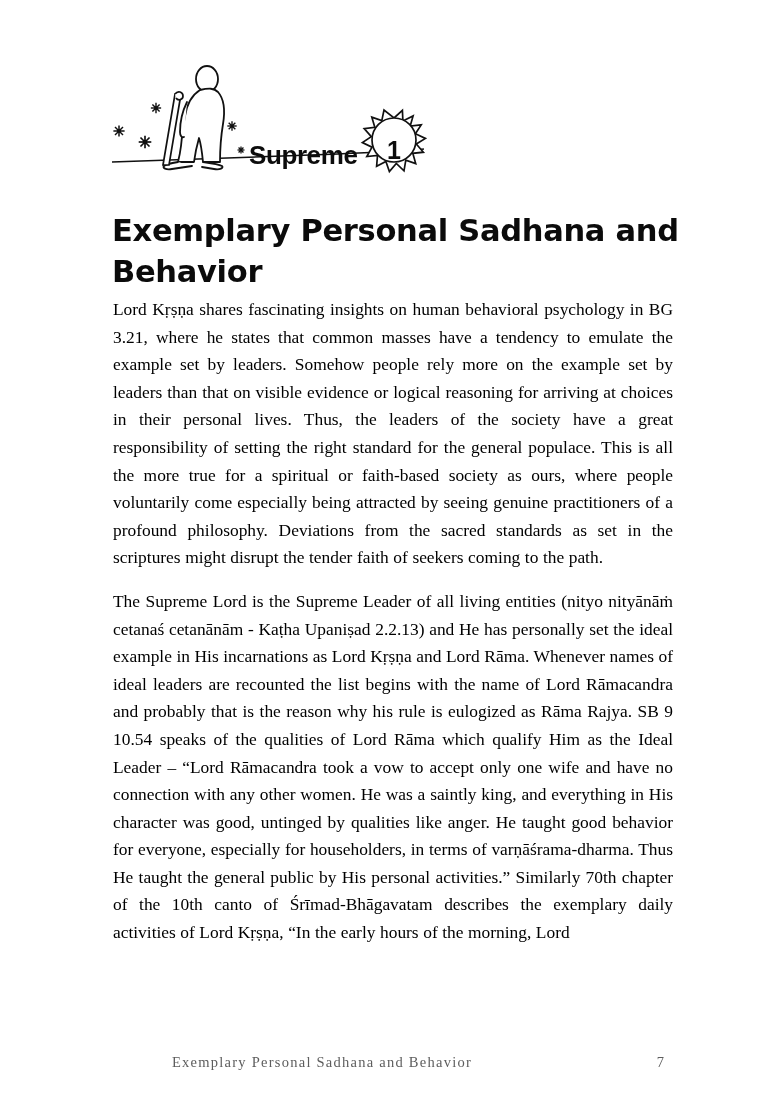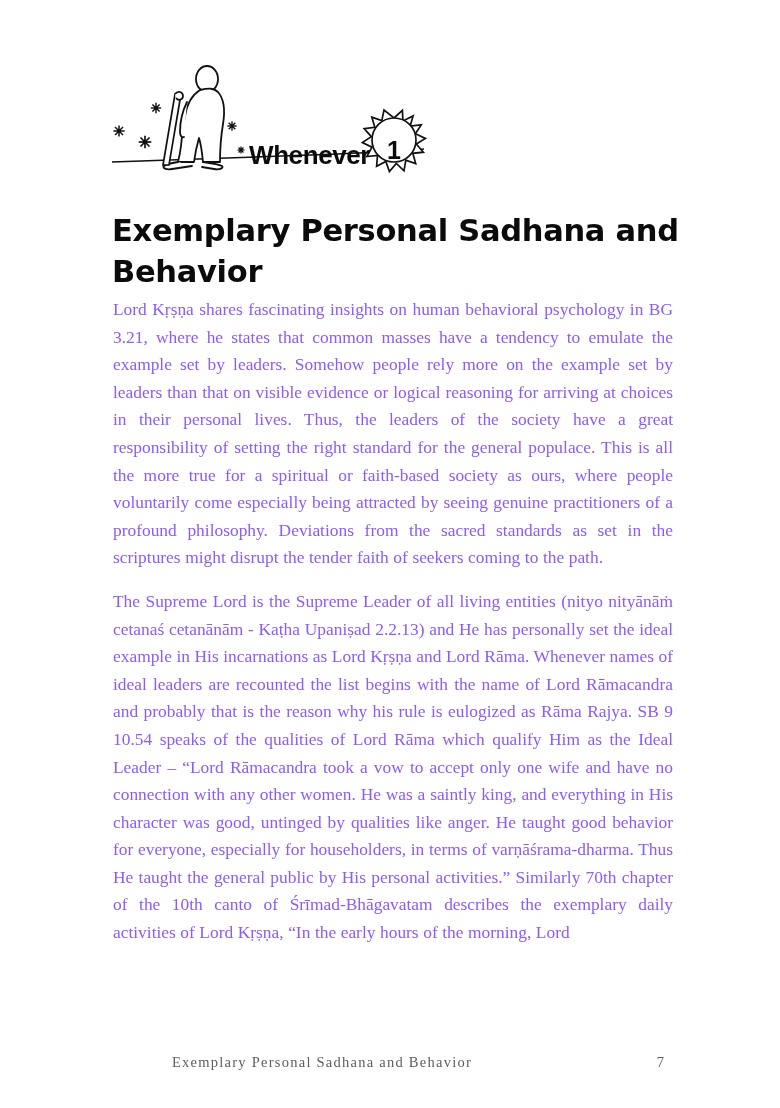--- a/index.html
+++ b/index.html
@@ -71,21 +71,21 @@
     position: absolute;
     left: 113px;
     top: 296px;
     width: 560px;
   }
   .body-text p {
     margin: 0 0 16px 0;
     font-family: "Liberation Serif", "DejaVu Serif", serif;
     font-size: 17.4px;
     line-height: 27.6px;
-    color: #8b5cf6;
+    color: #000000;
     text-align: justify;
     text-justify: inter-word;
     word-spacing: 0.2px;
   }
   .body-text p:last-child {
     margin-bottom: 16px;
   }
 
   
   .page-footer {
@@ -210,21 +210,21 @@
                  L 268.6 104.3 L 269.5 93.5
                  L 258.8 94.5 L 264.0 85.2
                  L 254.4 80.6 L 263.3 74.7
                  L 256.2 66.6 L 266.8 65.3
                  L 263.8 55.1 L 273.8 58.6
                  L 276.0 48.0 Z"></path>
         <circle cx="286" cy="78" r="22" fill="#ffffff" stroke="#111111" stroke-width="1.7"></circle>
       </g>
     </svg>
 
-    <div class="chapter-word">Whenever</div>
+    <div class="chapter-word">Supreme</div>
     <div class="chapter-number">1</div>
   </div>
 
   <h1 class="chapter-title">Exemplary Personal Sadhana and Behavior</h1>
 
   <div class="body-text">
     <p>Lord Kṛṣṇa shares fascinating insights on human behavioral psychology in BG 3.21, where he states that common masses have a tendency to emulate the example set by leaders. Somehow people rely more on the example set by leaders than that on visible evidence or logical reasoning for arriving at choices in their personal lives. Thus, the leaders of the society have a great responsibility of setting the right standard for the general populace. This is all the more true for a spiritual or faith-based society as ours, where people voluntarily come especially being attracted by seeing genuine practitioners of a profound philosophy. Deviations from the sacred standards as set in the scriptures might disrupt the tender faith of seekers coming to the path.</p>
     <p>The Supreme Lord is the Supreme Leader of all living entities (nityo nityānāṁ cetanaś cetanānām - Kaṭha Upaniṣad 2.2.13) and He has personally set the ideal example in His incarnations as Lord Kṛṣṇa and Lord Rāma. Whenever names of ideal leaders are recounted the list begins with the name of Lord Rāmacandra and probably that is the reason why his rule is eulogized as Rāma Rajya. SB 9 10.54 speaks of the qualities of Lord Rāma which qualify Him as the Ideal Leader – “Lord Rāmacandra took a vow to accept only one wife and have no connection with any other women. He was a saintly king, and everything in His character was good, untinged by qualities like anger. He taught good behavior for everyone, especially for householders, in terms of varṇāśrama-dharma. Thus He taught the general public by His personal activities.” Similarly 70th chapter of the 10th canto of Śrīmad-Bhāgavatam describes the exemplary daily activities of Lord Kṛṣṇa, “In the early hours of the morning, Lord</p>
   </div>
 

